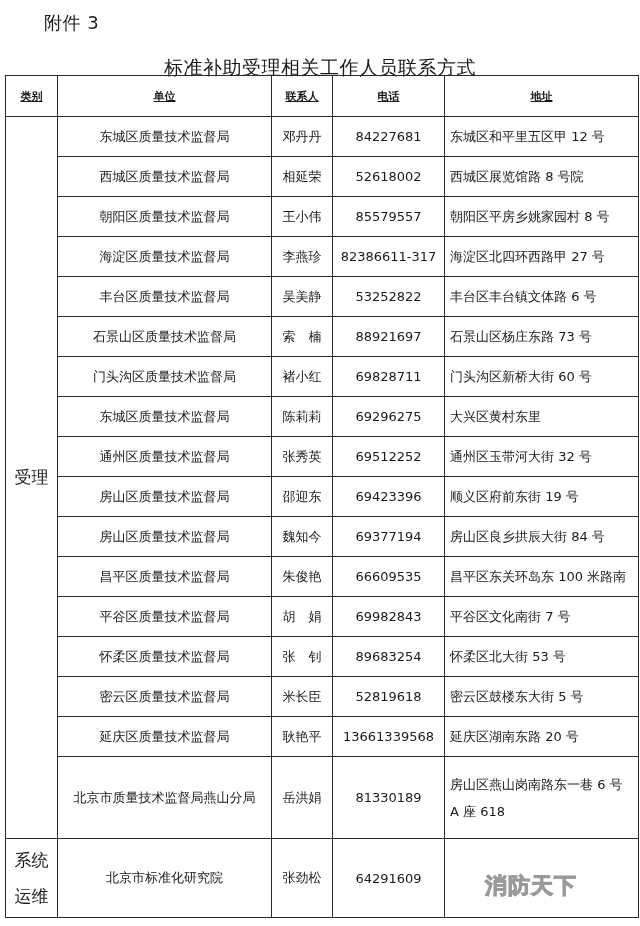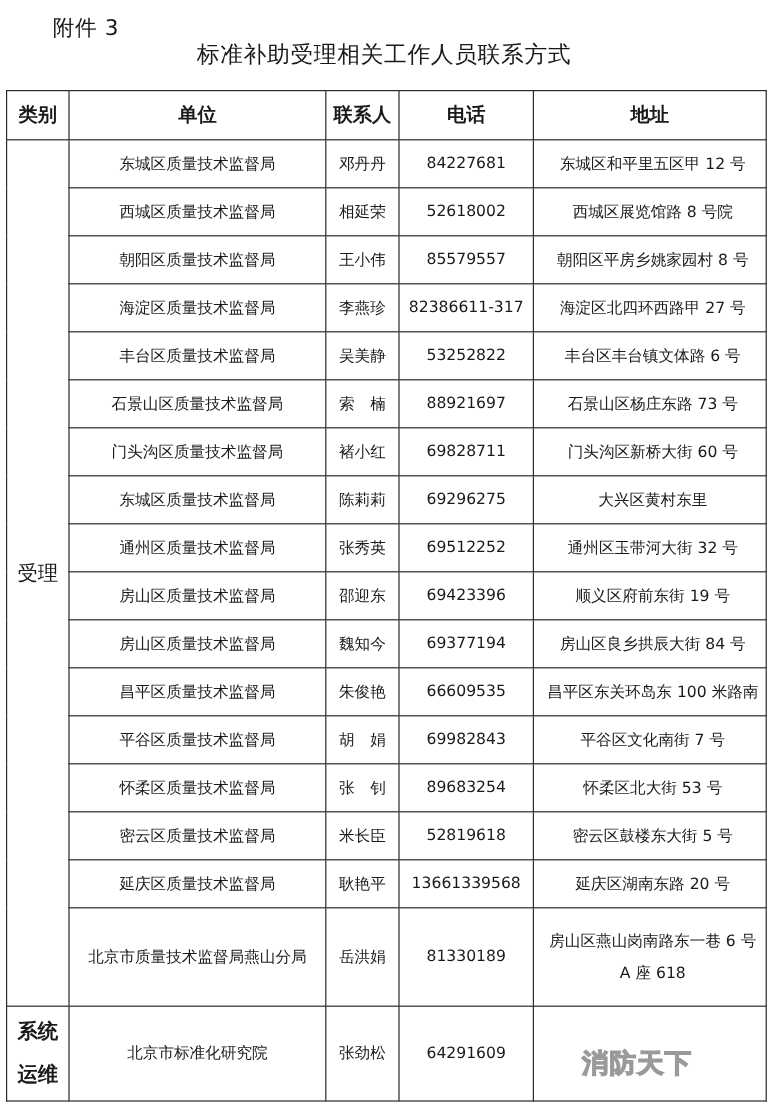--- a/index.html
+++ b/index.html
@@ -19,21 +19,21 @@
       position: absolute;
       left: 44px;
       top: 11px;
       font-size: 18px;
       letter-spacing: 0.5px;
     }
     .doc-title {
       position: absolute;
       left: 0;
       width: 640px;
-      top: 33px;
+      top: 55px;
       text-align: center;
       font-size: 19px;
       letter-spacing: 0.5px;
     }
     table.contacts {
       position: absolute;
       left: 5px;
       top: 75px;
       width: 633px;
       border-collapse: collapse;
@@ -45,46 +45,46 @@
       border: 1.5px solid #2a2a2a;
       padding: 0;
       height: 39px;
       text-align: center;
       vertical-align: middle;
       white-space: nowrap;
       overflow: hidden;
     }
     table.contacts th {
       font-weight: bold;
-      font-size: 16px;
+      font-size: 11px;
       height: 40px;
+      text-decoration: underline;
     }
     table.contacts td.addr {
-      text-align: center;
+      text-align: left;
       padding-left: 5px;
     }
     table.contacts td.addr.multi {
       white-space: normal;
       line-height: 27px;
       padding-top: 2px;
       padding-bottom: 2px;
     }
     table.contacts tr.tall td {
       height: 77px;
     }
     table.contacts tr.sys td {
       height: 78px;
     }
     .cat-cell {
       font-size: 17px;
     }
     .cat-cell.stacked span {
       display: block;
       line-height: 22px;
-      font-weight: bold;
     }
     .cat-cell.stacked .gap {
       height: 14px;
     }
     .watermark {
       position: absolute;
       left: 485px;
       top: 871px;
       font-size: 22px;
       font-weight: bold;

